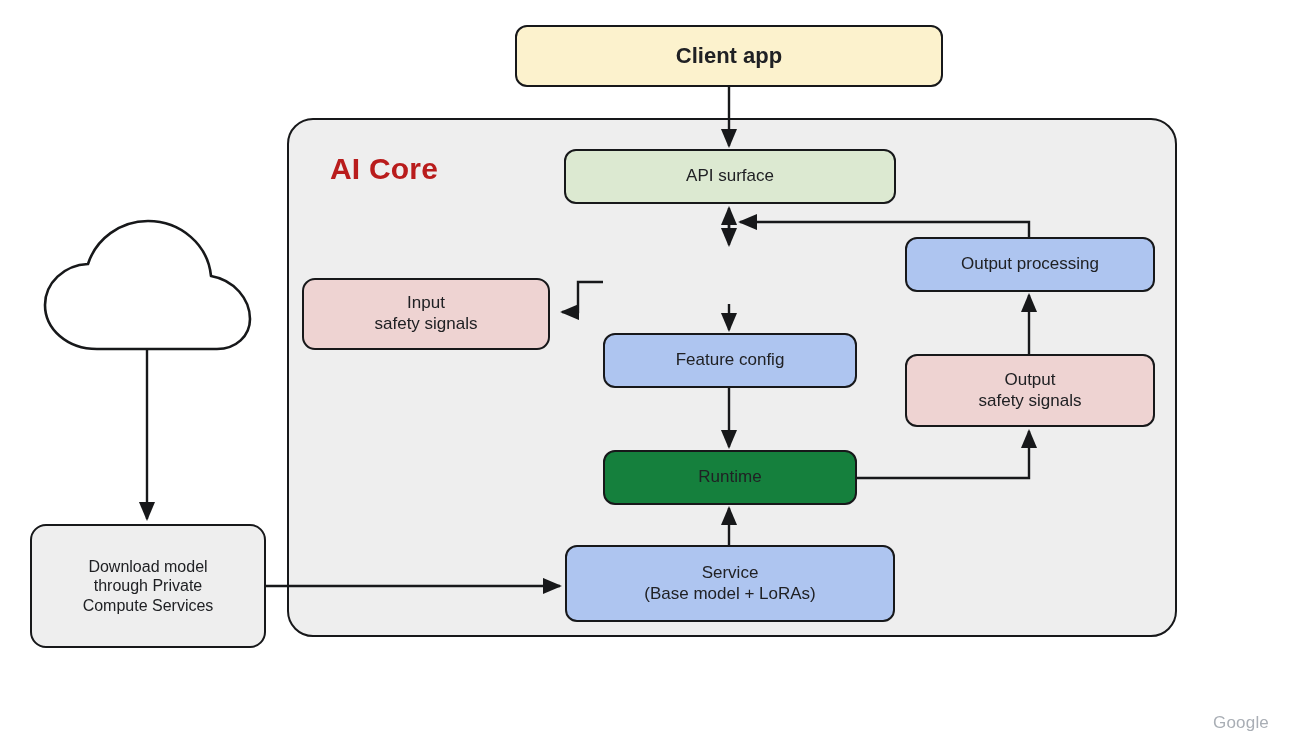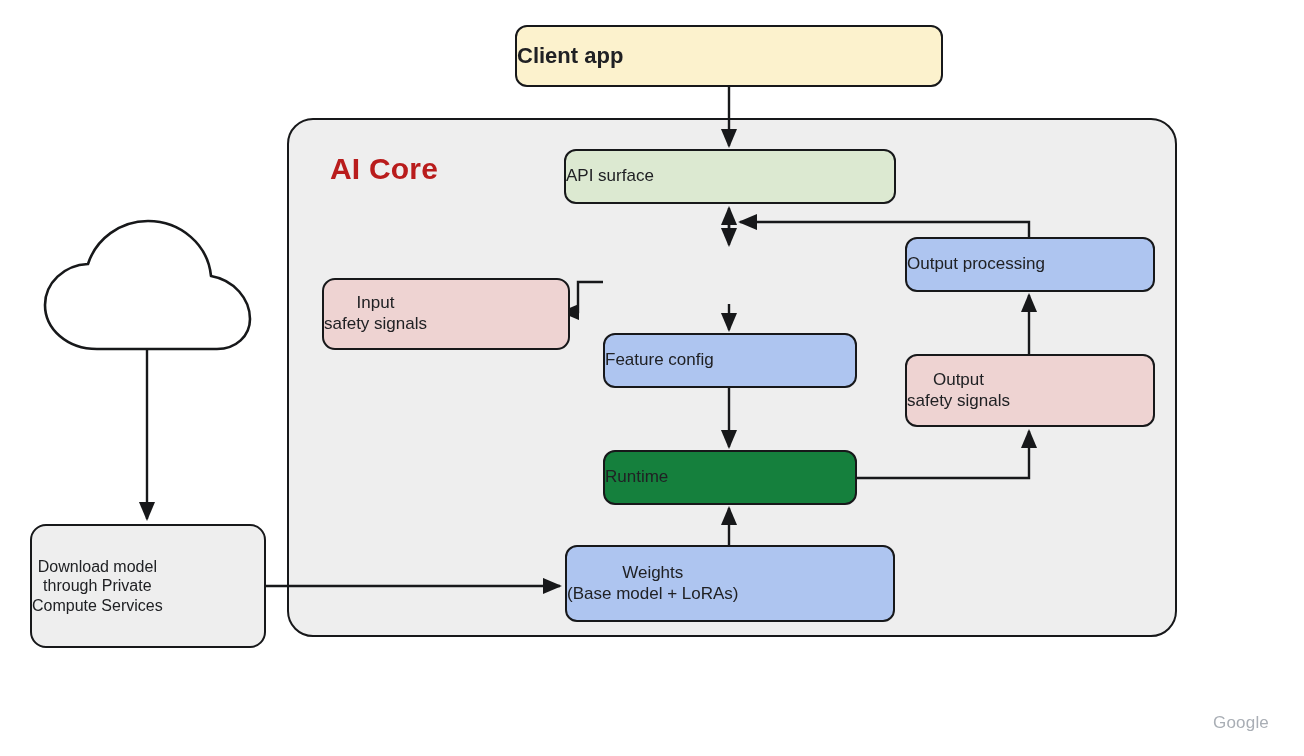--- a/index.html
+++ b/index.html
@@ -2,36 +2,36 @@
 <html><head>
 <meta charset="utf-8">
 <style>
   html,body{margin:0;padding:0;background:#ffffff;}
   body{width:1304px;height:756px;position:relative;overflow:hidden;
        font-family:"Liberation Sans","DejaVu Sans",sans-serif;color:#202124;}
   #stage{position:absolute;left:0;top:0;width:1304px;height:756px;}
   svg.edges{position:absolute;left:0;top:0;width:1304px;height:756px;pointer-events:none;}
 
   .node{position:absolute;box-sizing:border-box;border:2px solid #17181a;
-        display:flex;align-items:center;text-align:center;
+        display:flex;align-items:center;justify-content:center;text-align:center;
         line-height:1.22;}
   .rounded{border-radius:12px;}
 
   
   #ai-core{left:287px;top:118px;width:890px;height:519px;background:#eeeeee;
            border-radius:26px;display:block;}
   #ai-core-label{position:absolute;left:330px;top:152px;font-size:30px;font-weight:700;
                  letter-spacing:.2px;color:#b91c1c;}
 
   #client-app{left:515px;top:25px;width:428px;height:62px;background:#fcf2cd;
               font-size:22px;font-weight:700;}
   #api-surface{left:564px;top:149px;width:332px;height:55px;background:#dce9d1;font-size:17px;}
   #input-processing{left:603px;top:249px;width:254px;height:55px;background:#aec5f0;font-size:17px;}
   #feature-config{left:603px;top:333px;width:254px;height:55px;background:#aec5f0;font-size:17px;}
-  #input-safety{left:322px;top:278px;width:248px;height:72px;background:#eed3d2;font-size:17px;border-radius:13px;}
+  #input-safety{left:302px;top:278px;width:248px;height:72px;background:#eed3d2;font-size:17px;border-radius:13px;}
   #output-processing{left:905px;top:237px;width:250px;height:55px;background:#aec5f0;font-size:17px;}
   #output-safety{left:905px;top:354px;width:250px;height:73px;background:#eed3d2;font-size:17px;}
   #runtime{left:603px;top:450px;width:254px;height:55px;background:#15803d;font-size:17px;}
   #weights{left:565px;top:545px;width:330px;height:77px;background:#aec5f0;font-size:17px;}
   #download-box{left:30px;top:524px;width:236px;height:124px;background:#eeeeee;font-size:16px;
                 border-radius:16px;}
 
   #service-cloud{position:absolute;left:40px;top:215px;width:215px;height:140px;}
   #service-label{position:absolute;left:40px;top:275px;width:215px;text-align:center;
                  font-size:26px;font-weight:700;color:#202124;}
@@ -110,21 +110,21 @@
       <span>safety signals</span>
     </span>
   </div>
 
   <div class="node rounded" id="runtime">
     <span>Runtime</span>
   </div>
 
   <div class="node rounded" id="weights">
     <span>
-      <span>Weights</span><br>
+      <span>Service</span><br>
       <span>(Base model + LoRAs)</span>
     </span>
   </div>
 
   <div class="node rounded" id="download-box">
     <span>
       <span>Download model</span><br>
       <span>through Private</span><br>
       <span>Compute Services</span>
     </span>

